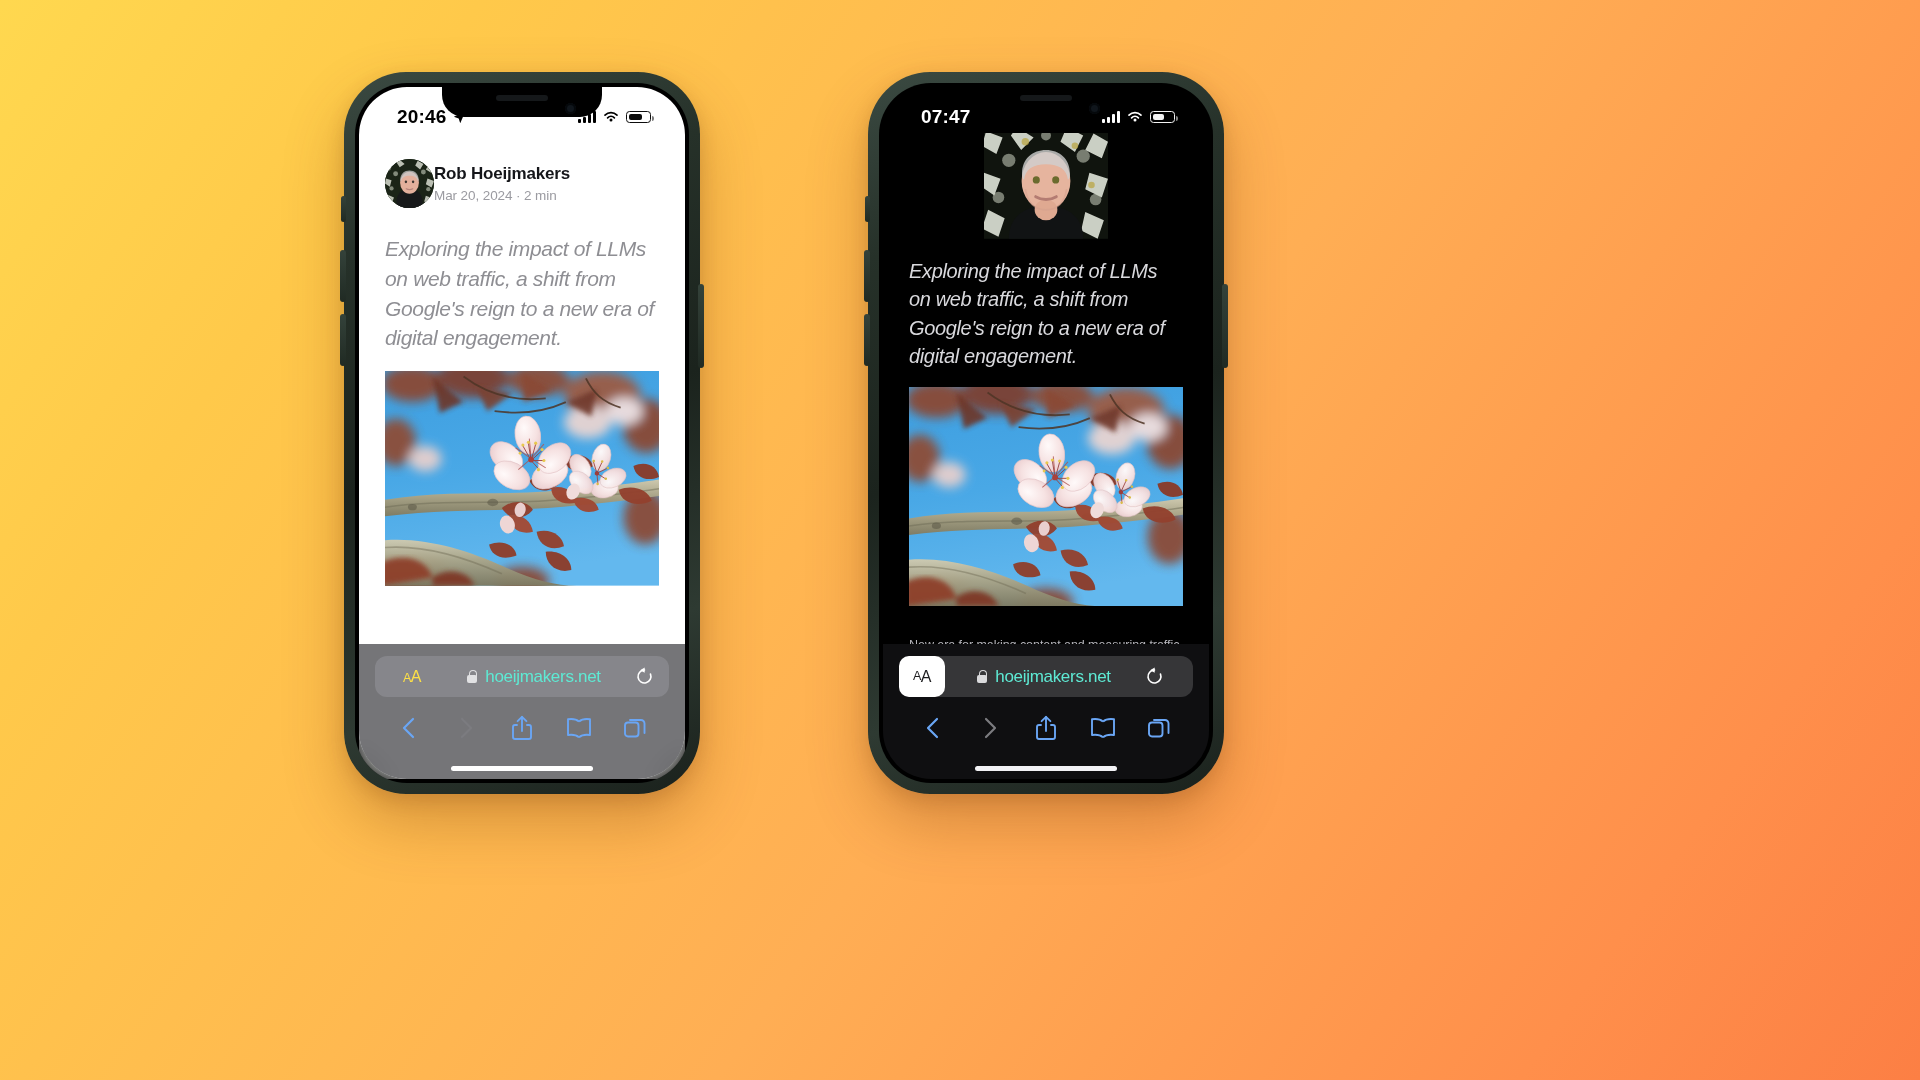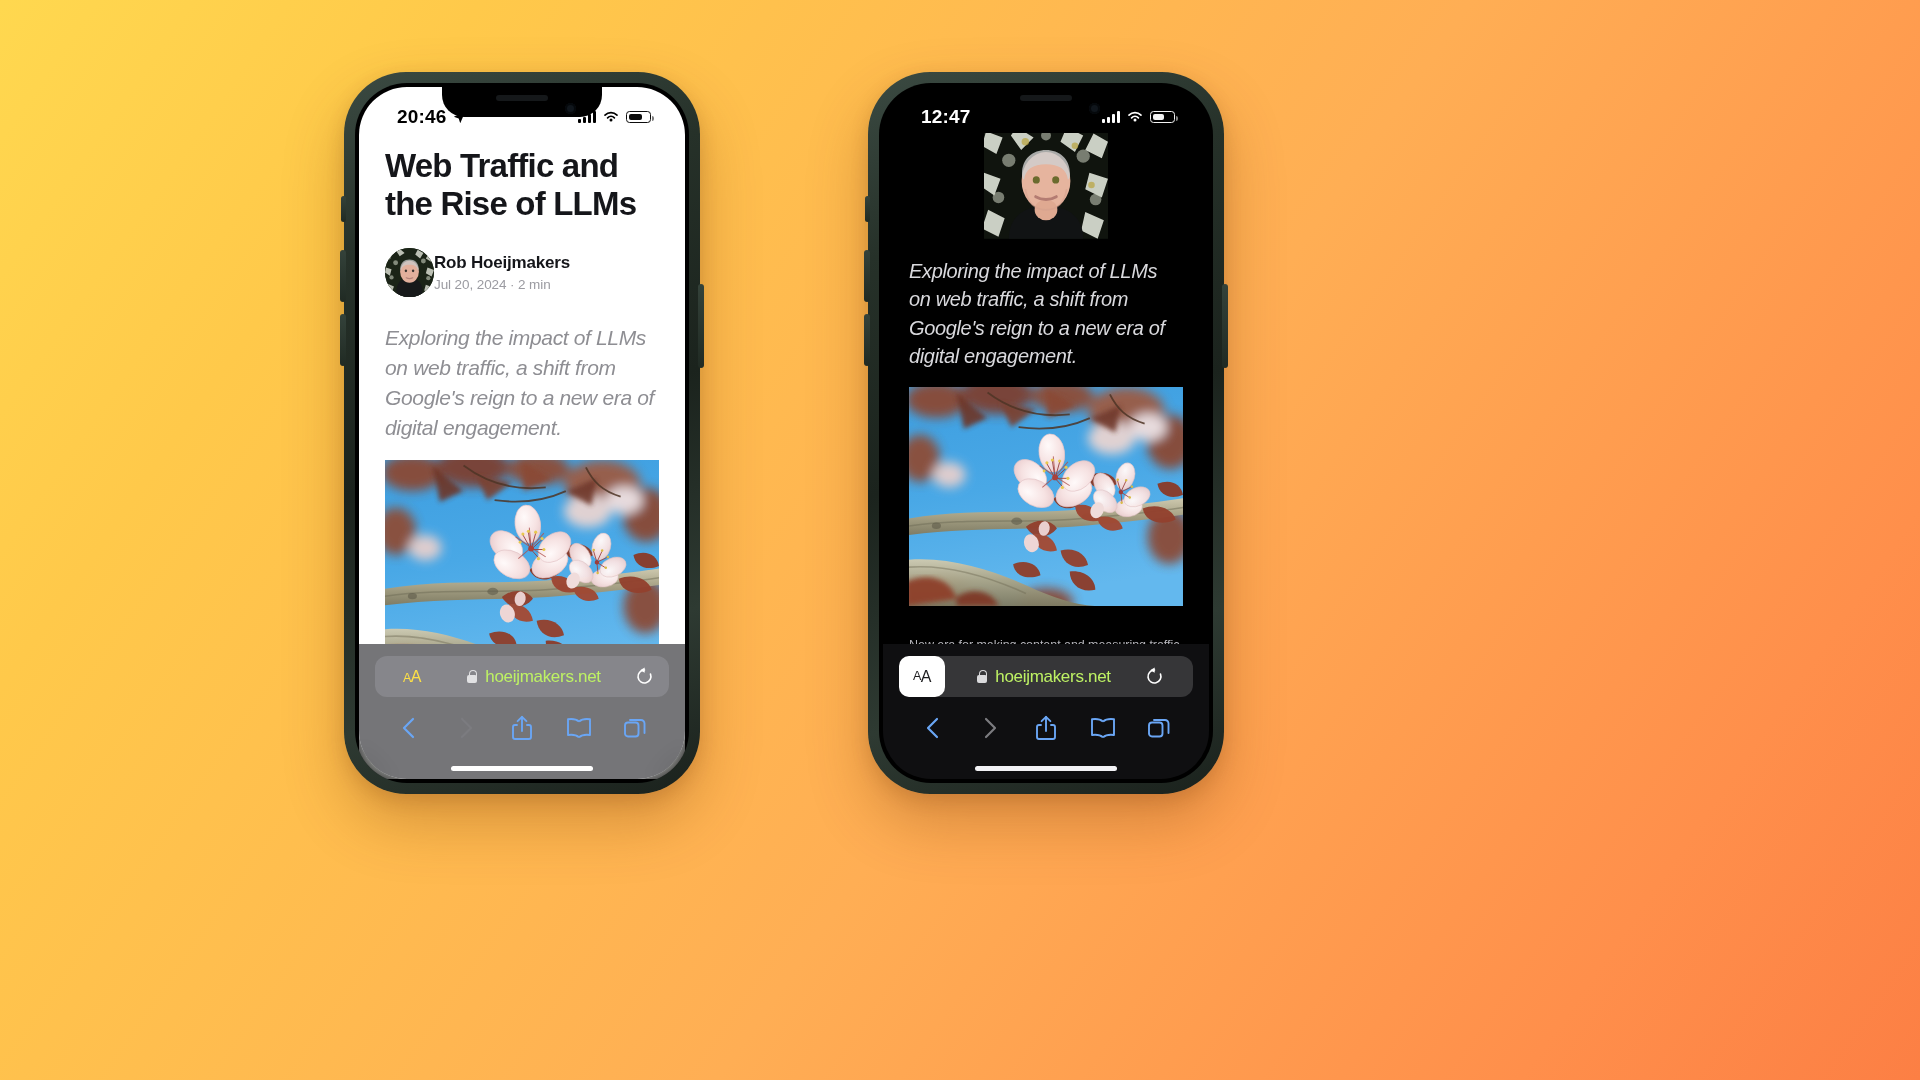--- a/index.html
+++ b/index.html
@@ -116,21 +116,21 @@
   .dark  .urlbar { background:rgba(58,58,60,.92); }
 
   .aa-btn { font-size:16px; letter-spacing:-.5px; font-weight:500; flex:none; width:46px; text-align:center;
             color:#fde047; line-height:1; }
   .aa-btn .small { font-size:12.5px; }
   .aa-btn.active {
     background:#fff; color:#1c1c1e; border-radius:10px; height:41px;
     display:flex; align-items:center; justify-content:center; margin:-0px 0;
   }
   .url-center { flex:1; display:flex; align-items:center; justify-content:center; gap:8px; color:#fff; }
-  .url-text { font-size:17px; letter-spacing:-.3px; color:#bef264; }
+  .url-text { font-size:17px; letter-spacing:-.3px; color:#5eead4; }
   .lock { width:10px; height:13px; position:relative; flex:none; opacity:.92; }
   .lock::before { content:""; position:absolute; bottom:0; left:0; width:10px; height:8px; background:#e8e8ea; border-radius:2px; }
   .lock::after { content:""; position:absolute; top:0; left:2.2px; width:5.6px; height:6.5px;
                  border:1.7px solid #e8e8ea; border-bottom:none; border-radius:4px 4px 0 0; }
   .reload { flex:none; width:22px; display:flex; align-items:center; justify-content:center; }
 
   .toolbar { display:flex; align-items:center; justify-content:space-between; padding:6px 30px 10px 30px; height:54px; }
   .tb-btn { width:40px; display:flex; align-items:center; justify-content:center; color:#6aa6f5; }
   .tb-btn.disabled { color:#7c7c80; }
 
@@ -181,21 +181,20 @@
               <path d="M2 4.1a8.7 8.7 0 0112 0" stroke="currentColor" stroke-width="1.7" fill="none" stroke-linecap="round"></path>
             </svg>
             <span class="ico-batt">
                 <i style="width:13px;"></i>
               </span>
           </div>
         </div>
 
         <div class="content">
           <div class="content-pad">
-            <h1 class="article-title">Web Traffic and the Rise of LLMs</h1>
 
             <div class="byline">
               <div class="avatar">
                 <svg viewBox="0 0 60 60" width="49" height="49">
                   <rect width="60" height="60" fill="#1b2417"></rect>
                   <g fill="#d8dcd0" opacity=".85">
                     <path d="M2 4l7 3-3 7-6-4zM18 1l6 5-6 4-4-6zM40 2l7 4-4 7-6-5zM54 6l6 3-3 8-7-4zM1 24l7 2-2 8-6-4zM52 24l8 3-3 8-7-4zM4 44l7 3-3 8-7-4zM50 45l8 3-3 8-7-4z"></path>
                   </g>
                   <g fill="#c9cfbe" opacity=".6">
                     <circle cx="13" cy="18" r="3"></circle>
@@ -206,21 +205,21 @@
                   <ellipse cx="30" cy="52" rx="16" ry="16" fill="#17191a"></ellipse>
                   <ellipse cx="30" cy="29" rx="11.5" ry="13.5" fill="#e3b09c"></ellipse>
                   <path d="M18.8 25c0-7 5-11 11.2-11s11.2 4 11.2 11c0 1.6-.5 2.6-1 2.6-.4-4.6-4.3-7-10.2-7s-9.8 2.4-10.2 7c-.6 0-1-1-1-2.6z" fill="#c9c9c9" opacity=".75"></path>
                   <ellipse cx="25.6" cy="28" rx="1.5" ry="1.6" fill="#3b3530"></ellipse>
                   <ellipse cx="34.4" cy="28" rx="1.5" ry="1.6" fill="#3b3530"></ellipse>
                   <path d="M26 36.4c2.6 1.4 5.4 1.4 8 0" stroke="#b5837a" stroke-width="1.4" fill="none" stroke-linecap="round"></path>
                 </svg>
               </div>
               <div class="byline-text">
                 <div class="byline-name">Rob Hoeijmakers</div>
-                <div class="byline-meta">Jul 20, 2024 · 2 min</div>
+                <div class="byline-meta">Mar 20, 2024 · 2 min</div>
               </div>
             </div>
 
             <p class="lede">Exploring the impact of LLMs on web traffic, a shift from Google's reign to a new era of digital engagement.</p>
 
             <div class="figure">
               <div class="figure-img">
                 <svg class="blossom" viewBox="0 0 300 235" preserveAspectRatio="xMidYMid slice">
                   <defs>
                     <linearGradient id="skyL" x1="0" y1="0" x2="0.2" y2="1">
@@ -445,21 +444,21 @@
     <div class="phone-inner">
       <div class="screen dark">
 
         <div class="notch" style="width:160px; height:30px;">
           <div class="speaker"></div>
           <div class="cam"></div>
         </div>
 
         <div class="statusbar">
           <div class="sb-time">
-            <span>12:47</span>
+            <span>07:47</span>
           </div>
           <div class="sb-right">
             <span class="ico-signal">
                 <i></i>
                 <i></i>
                 <i></i>
                 <i></i>
               </span>
             <svg width="16" height="12" viewBox="0 0 16 12">
               <path d="M8 10.6a1.5 1.5 0 110-3 1.5 1.5 0 010 3z" fill="currentColor"></path>

